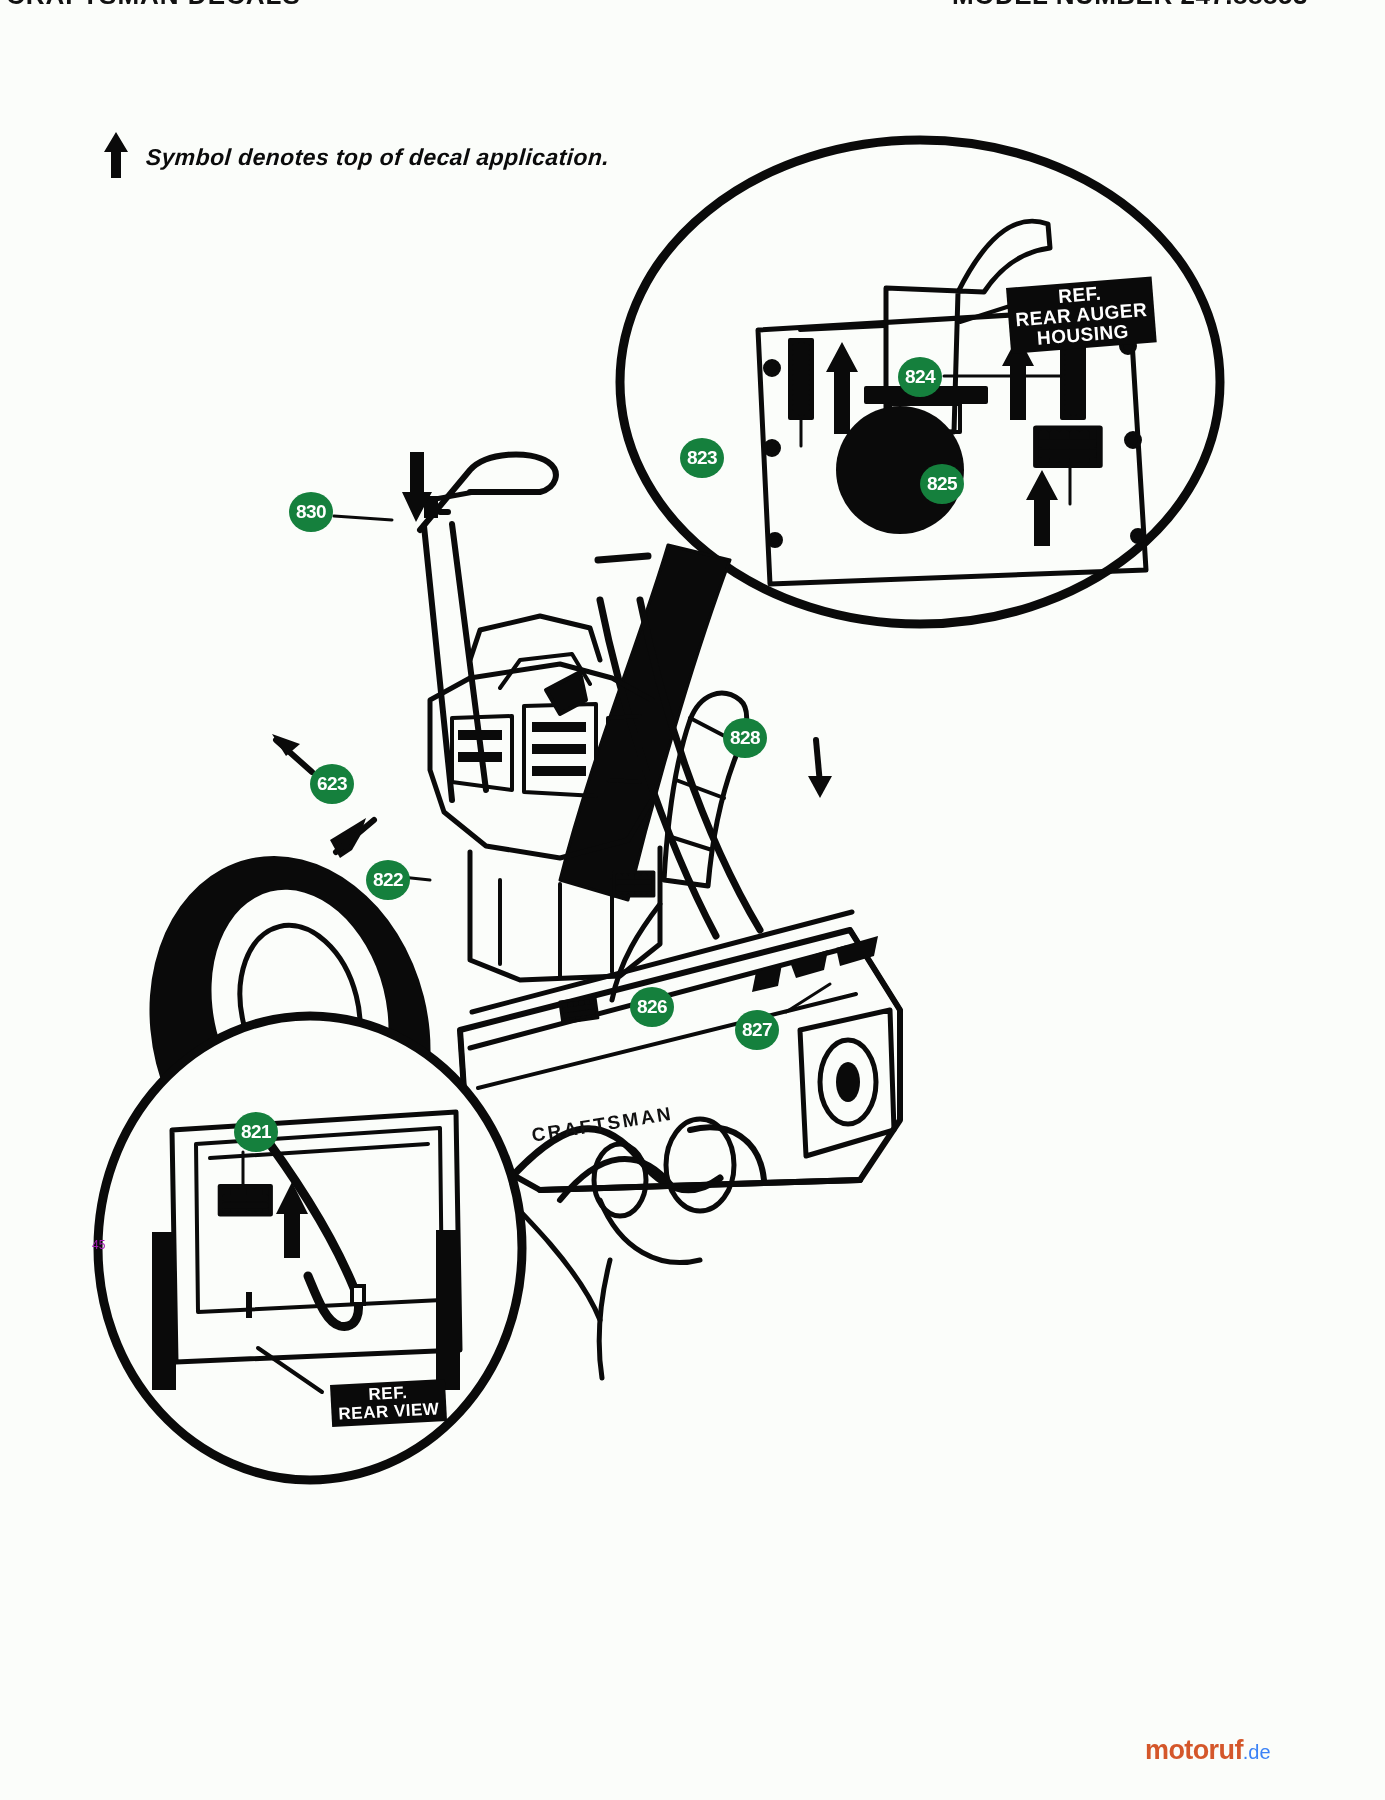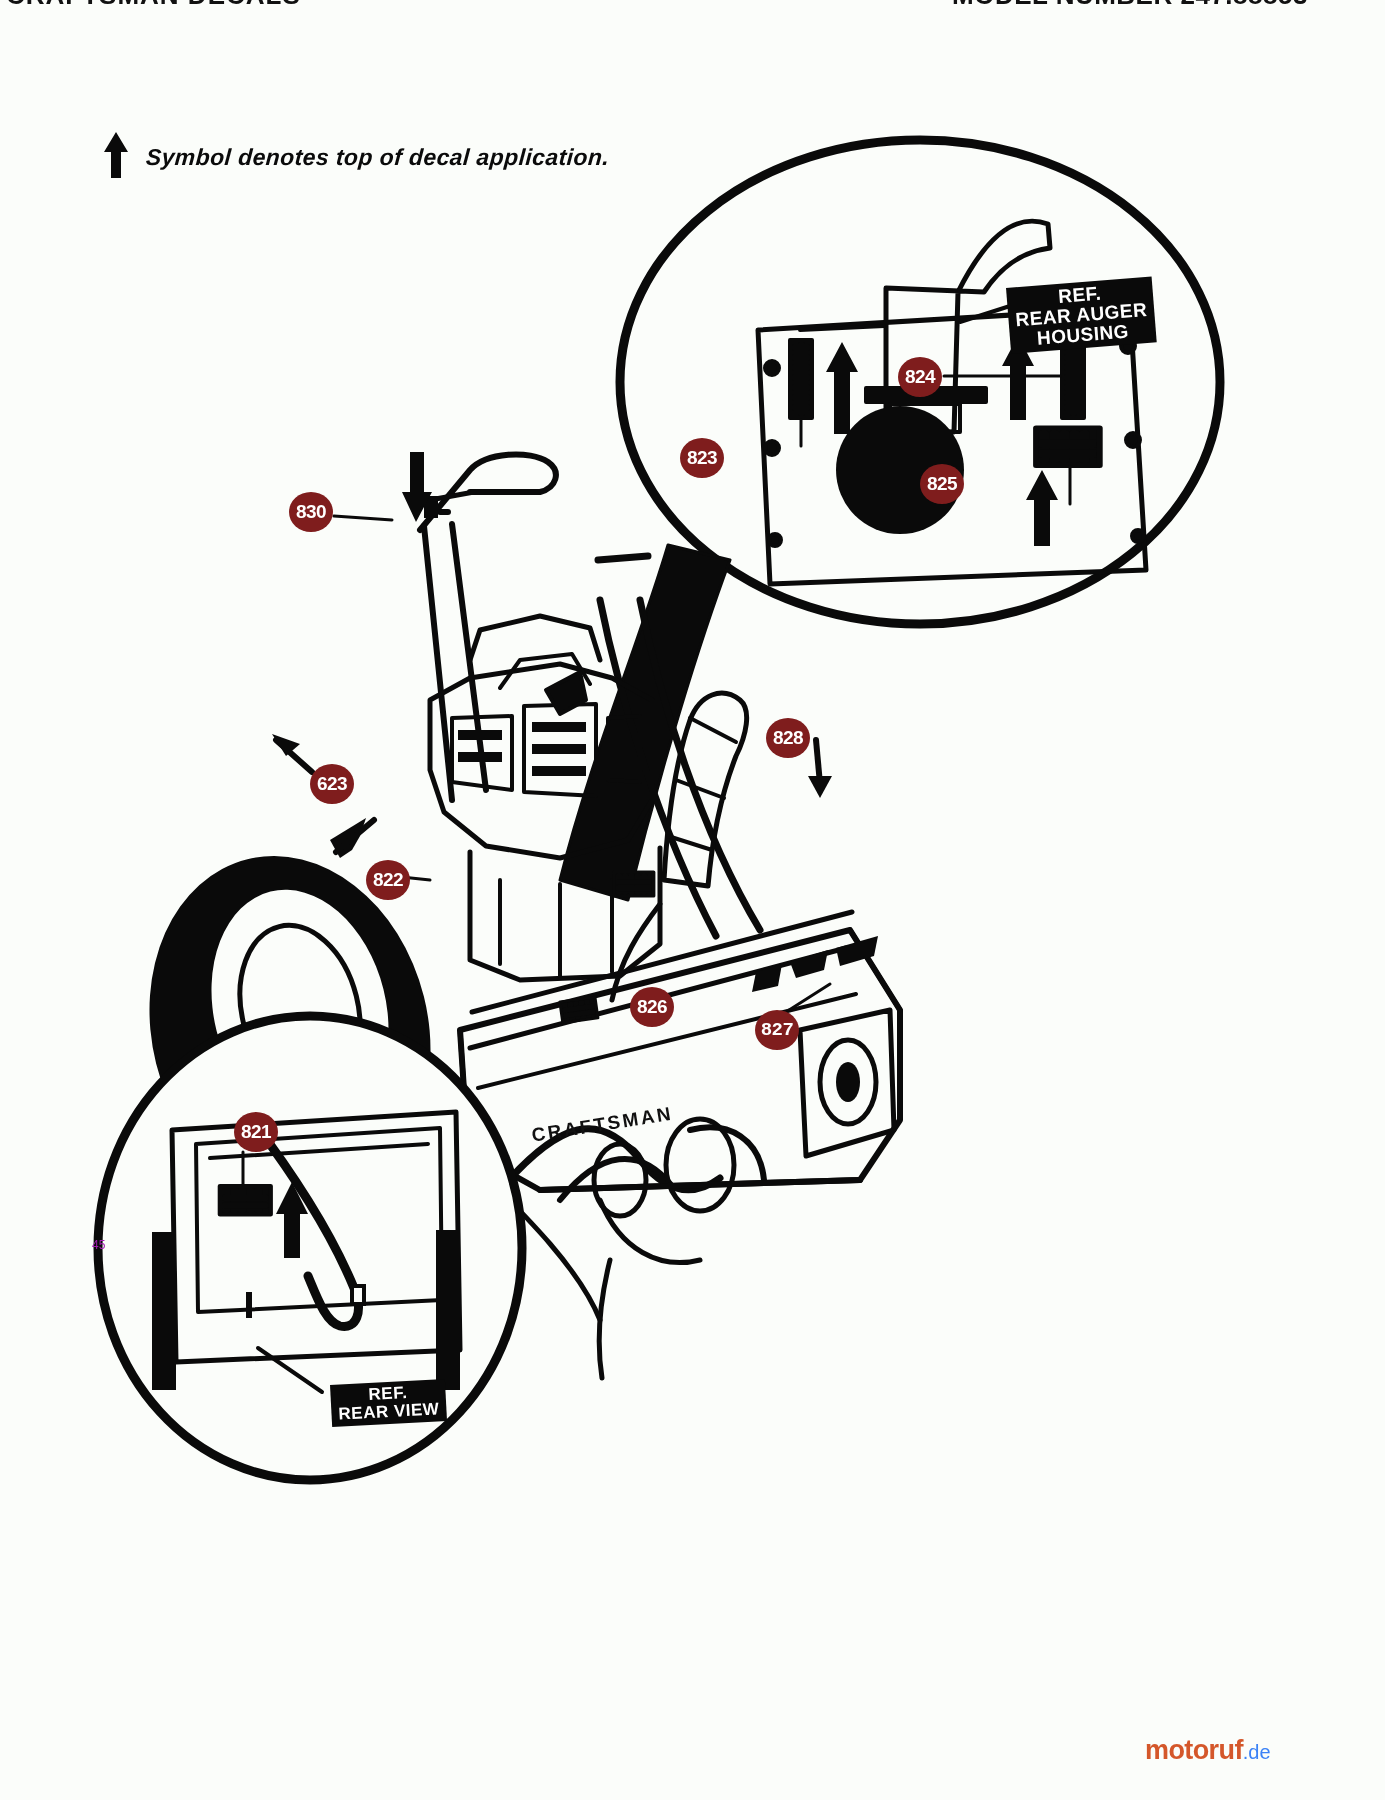--- a/index.html
+++ b/index.html
@@ -36,21 +36,21 @@
     white-space:nowrap;letter-spacing:0.4px;
     transform:skewX(-4deg);
   }
 
   
   #art{position:absolute;left:0;top:0;width:1385px;height:1800px;}
 
   
   .callout{
     position:absolute;width:44px;height:40px;border-radius:50%;
-    background:#7f1d1d;color:#ffffff;
+    background:#15803d;color:#ffffff;
     font-family:"Liberation Sans", sans-serif;
     font-size:19px;font-weight:bold;letter-spacing:-0.5px;
     display:flex;align-items:center;justify-content:center;
     box-sizing:border-box;
   }
 
   
   .refbox{
     position:absolute;background:#0a0a0a;color:#ffffff;
     font-family:"Liberation Sans", sans-serif;
@@ -320,23 +320,23 @@
   </div>
 
   <div id="craftsman">CRAFTSMAN</div>
 
   <div id="stray">45</div>
 
   <div id="callout-layer">
       <div class="callout" style="left: 289px; top: 492px;">830</div>
       <div class="callout" style="left: 310px; top: 764px;">623</div>
       <div class="callout" style="left: 366px; top: 860px;">822</div>
-      <div class="callout" style="left: 766px; top: 718px;">828</div>
+      <div class="callout" style="left: 723px; top: 718px;">828</div>
       <div class="callout" style="left: 630px; top: 987px;">826</div>
-      <div class="callout" style="left: 755px; top: 1010px; font-family: Liberation Mono, monospace;">827</div>
+      <div class="callout" style="left: 735px; top: 1010px;">827</div>
       <div class="callout" style="left: 680px; top: 438px;">823</div>
       <div class="callout" style="left: 898px; top: 357px;">824</div>
       <div class="callout" style="left: 920px; top: 464px;">825</div>
       <div class="callout" style="left: 234px; top: 1112px;">821</div>
     </div>
 
   <div id="watermark">
     <span class="wm-main">motoruf</span><span class="wm-suffix">.de</span>
   </div>
 

